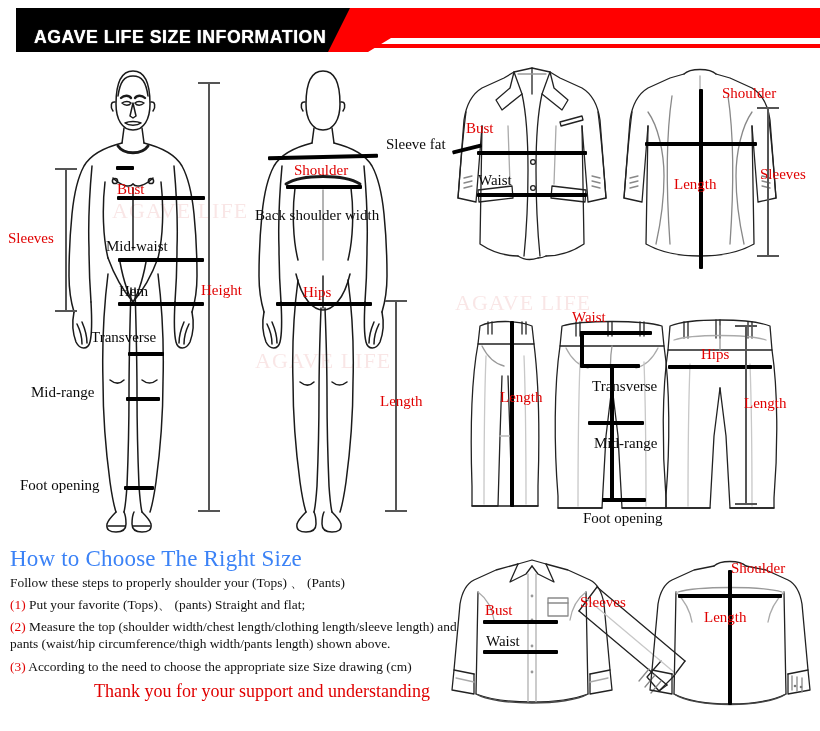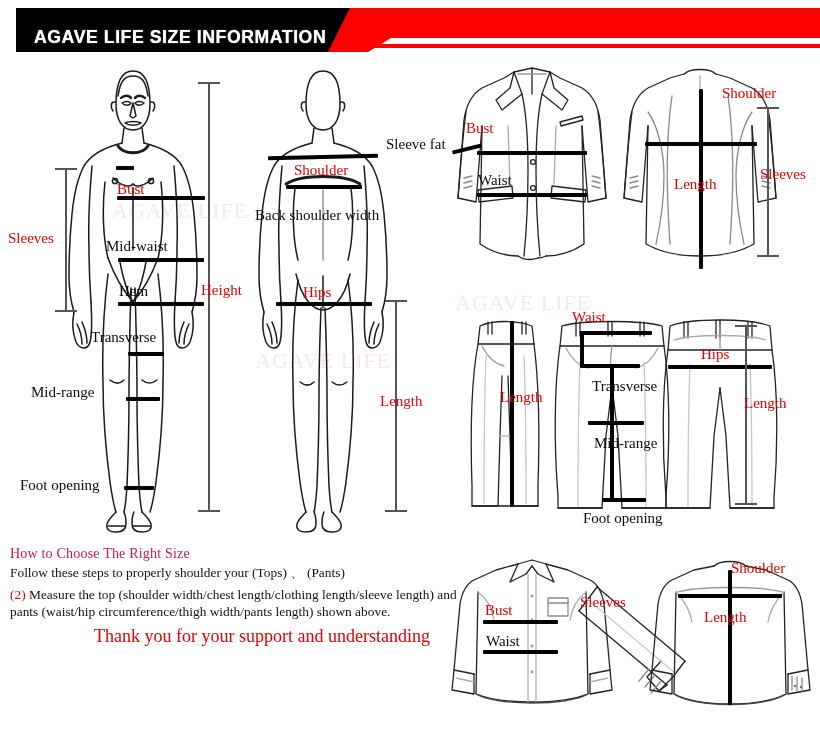--- a/index.html
+++ b/index.html
@@ -37,21 +37,21 @@
   .brk .cap.t{top:0;}
   .brk .cap.b{bottom:0;}
 
   
   .art{position:absolute;}
   .art svg{display:block;overflow:visible;}
 
   
   .howto{position:absolute;left:10px;top:546px;width:470px;}
   .howto h2{
-    margin:0 0 2px 0;color:#be185d;font-size:14px;font-weight:normal;
+    margin:0 0 2px 0;color:#3b82f6;font-size:23px;font-weight:normal;
     font-family:"Liberation Serif", serif;letter-spacing:.2px;
   }
   .howto p{margin:0 0 5px 0;font-size:13.4px;color:#111;line-height:1.28;}
   .howto p .num{color:#e00000;}
   .thanks{
     margin-top:6px;color:#e00000;font-size:18px;text-align:center;
     padding-left:34px;
   }
   .wm{position:absolute;color:rgba(210,60,60,.13);font-size:22px;
       font-family:"Liberation Serif",serif;letter-spacing:1px;pointer-events:none;}
@@ -511,19 +511,27 @@
   </div>
   <div class="bar" style="left:678px;top:594px;width:104px;"></div>
   <div class="vbar" style="left:728px;top:570px;width:4px;height:135px;"></div>
   <div class="lbl red f15" style="left:731px;top:561px;">Shoulder</div>
   <div class="lbl red f15" style="left:704px;top:610px;">Length</div>
 
   <div class="howto">
     <h2>How to Choose The Right Size</h2>
     <p>Follow these steps to properly shoulder your (Tops) 、 (Pants)</p>
     <p>
+      <span class="num">(1)</span>
+      <span>Put your favorite (Tops)、 (pants) Straight and flat;</span>
+    </p>
+    <p>
       <span class="num">(2)</span>
       <span>Measure the top (shoulder width/chest length/clothing length/sleeve length) and pants (waist/hip circumference/thigh width/pants length) shown above.</span>
     </p>
+    <p>
+      <span class="num">(3)</span>
+      <span>According to the need to choose the appropriate size Size drawing (cm)</span>
+    </p>
     <div class="thanks">Thank you for your support and understanding</div>
   </div>
 
 </div>
 
 </body></html>

